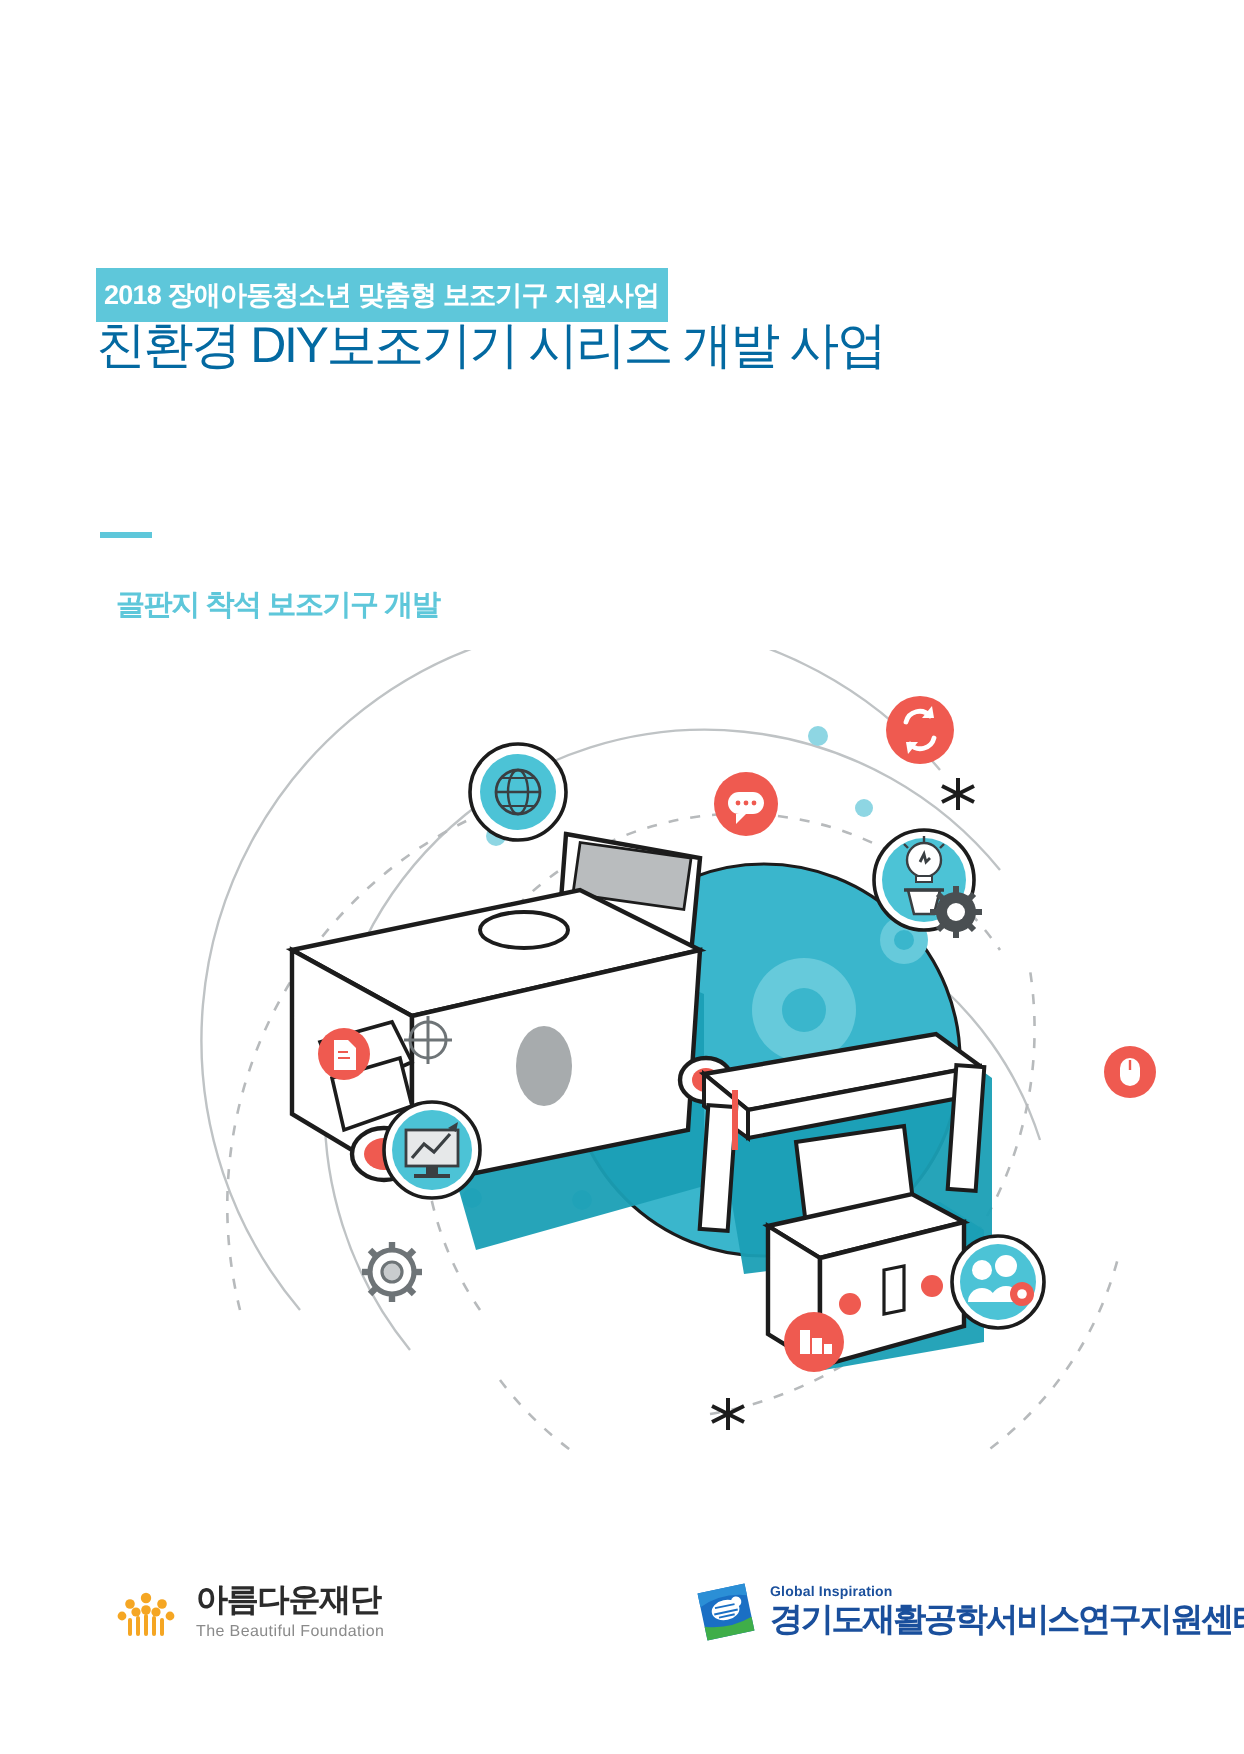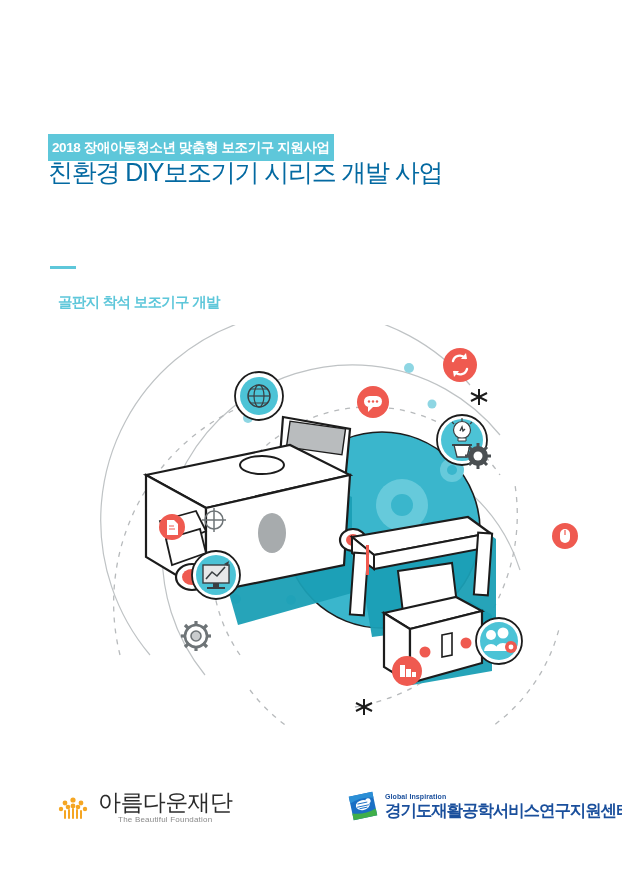--- a/index.html
+++ b/index.html
@@ -88,22 +88,22 @@
   
   .logo-left {
     position: absolute;
     left: 56px;
     top: 790px;
     display: flex;
     align-items: center;
     gap: 8px;
   }
   .logo-left .txt-ko {
-    font-size: 23px;
-    font-weight: normal;
+    font-size: 16px;
+    font-weight: bold;
     color: #2b2b2b;
     letter-spacing: -0.6px;
     line-height: 1.05;
   }
   .logo-left .txt-en {
     font-size: 8px;
     color: #8a8a8a;
     letter-spacing: 0.2px;
     line-height: 1.4;
     text-align: center;

